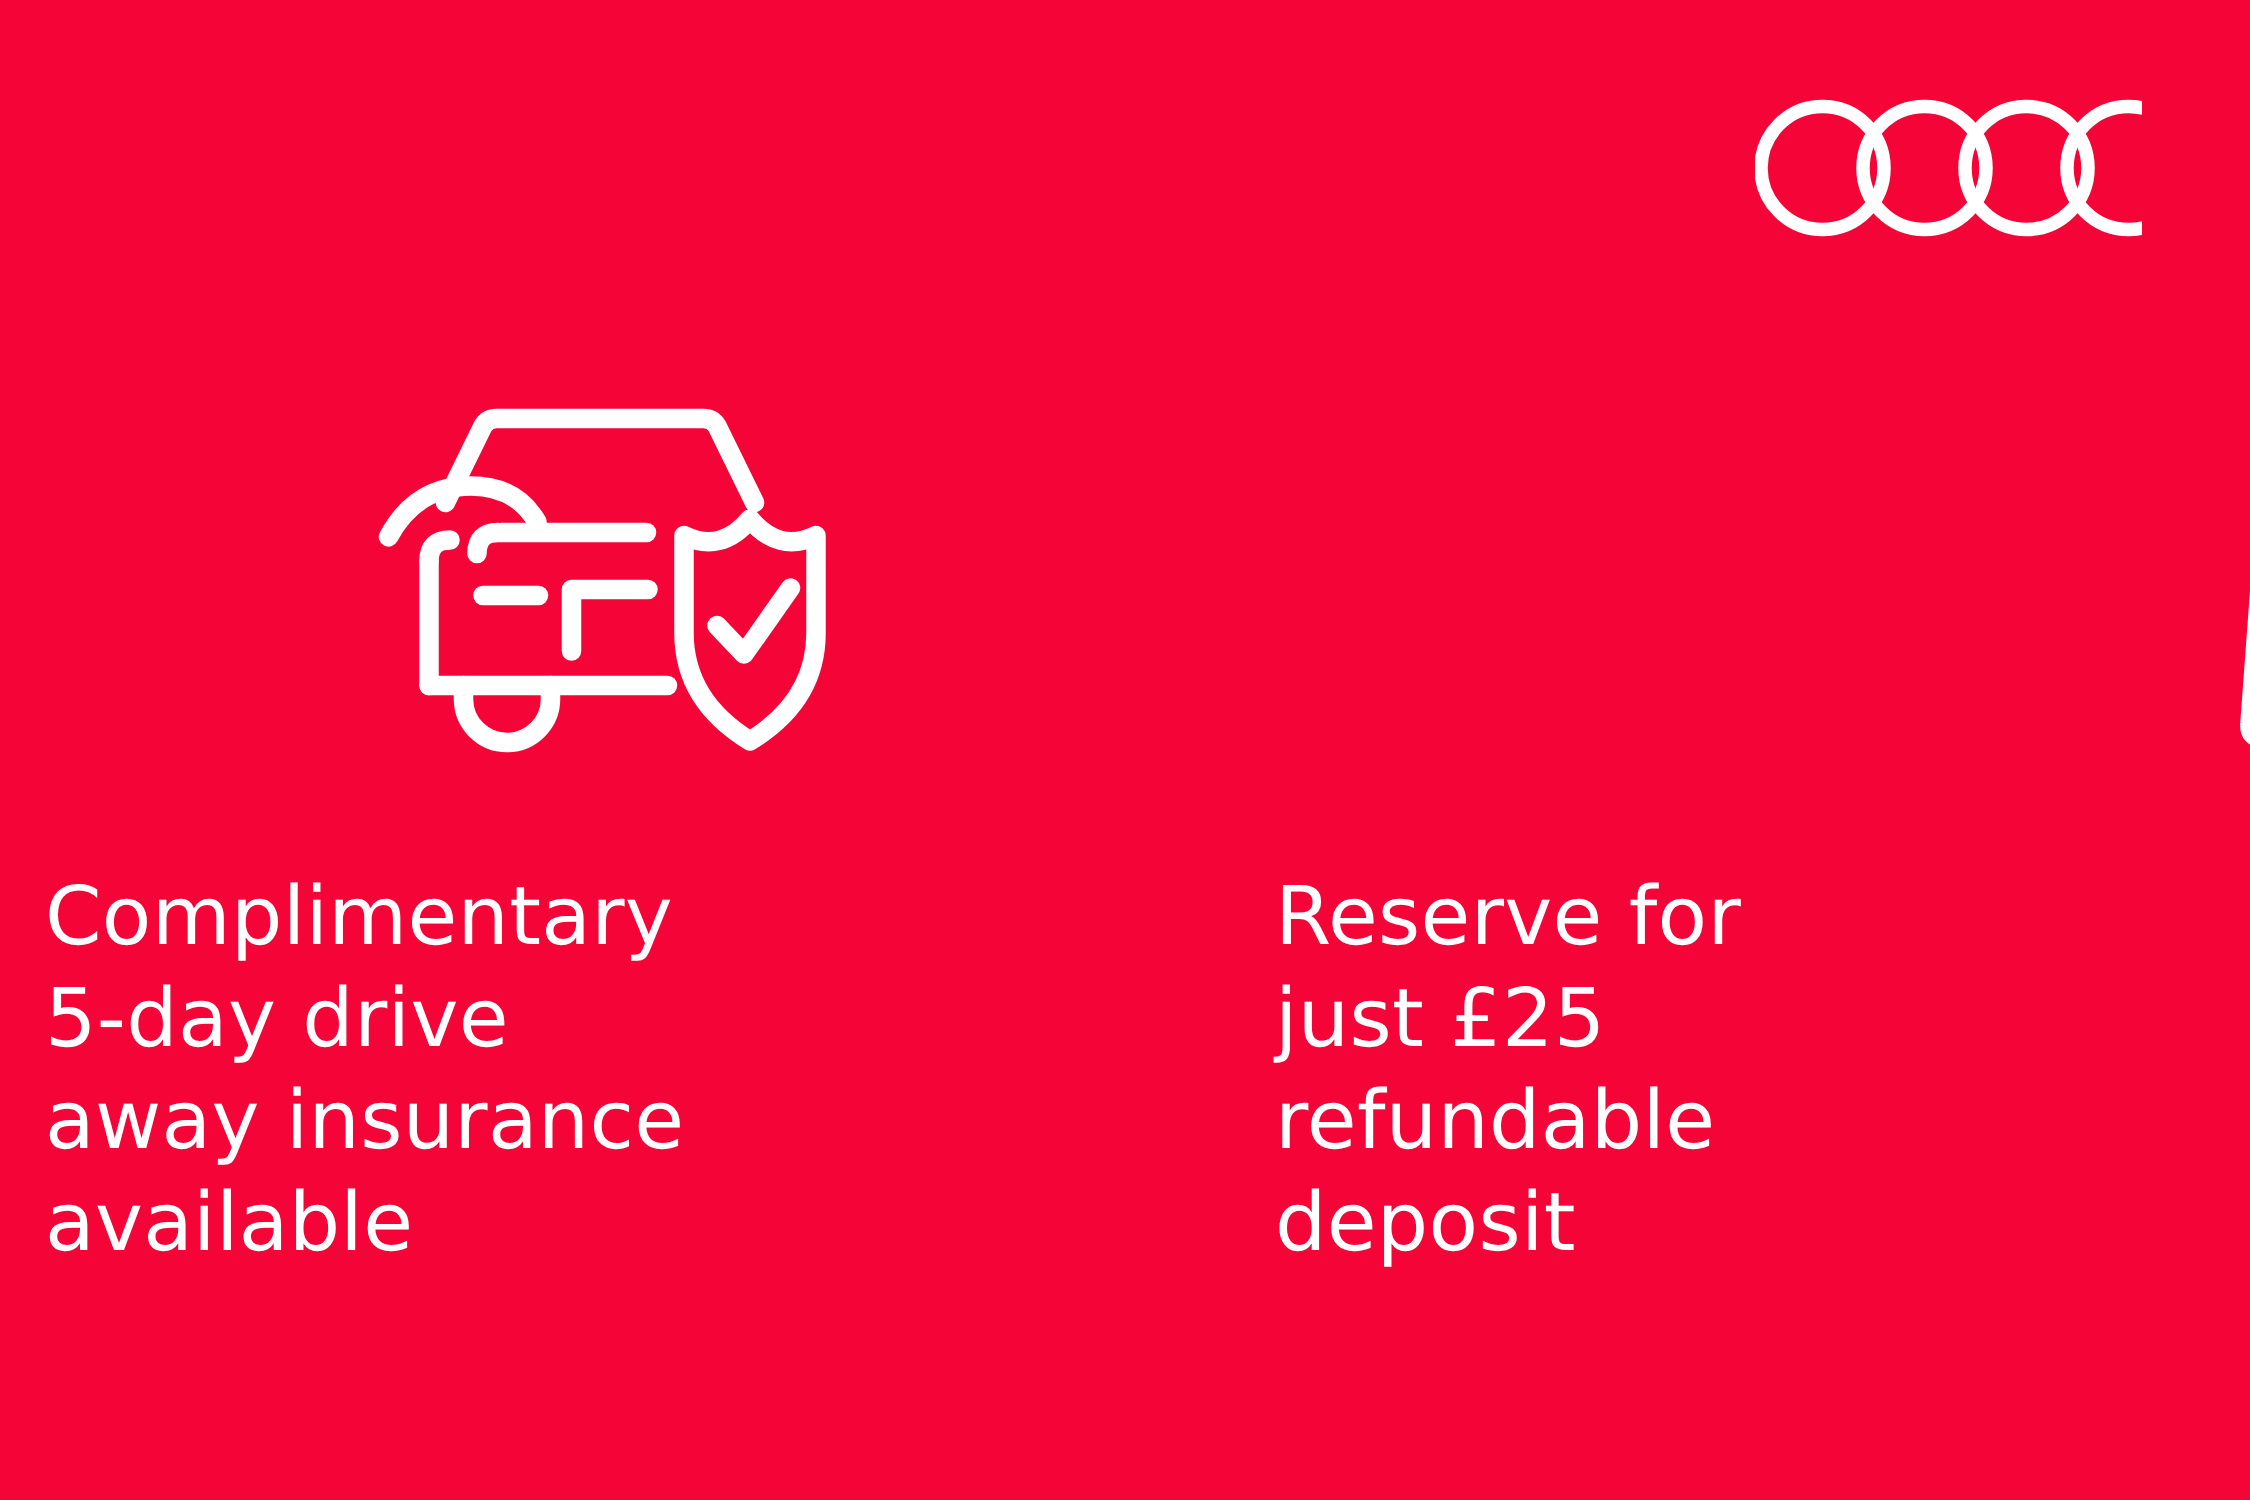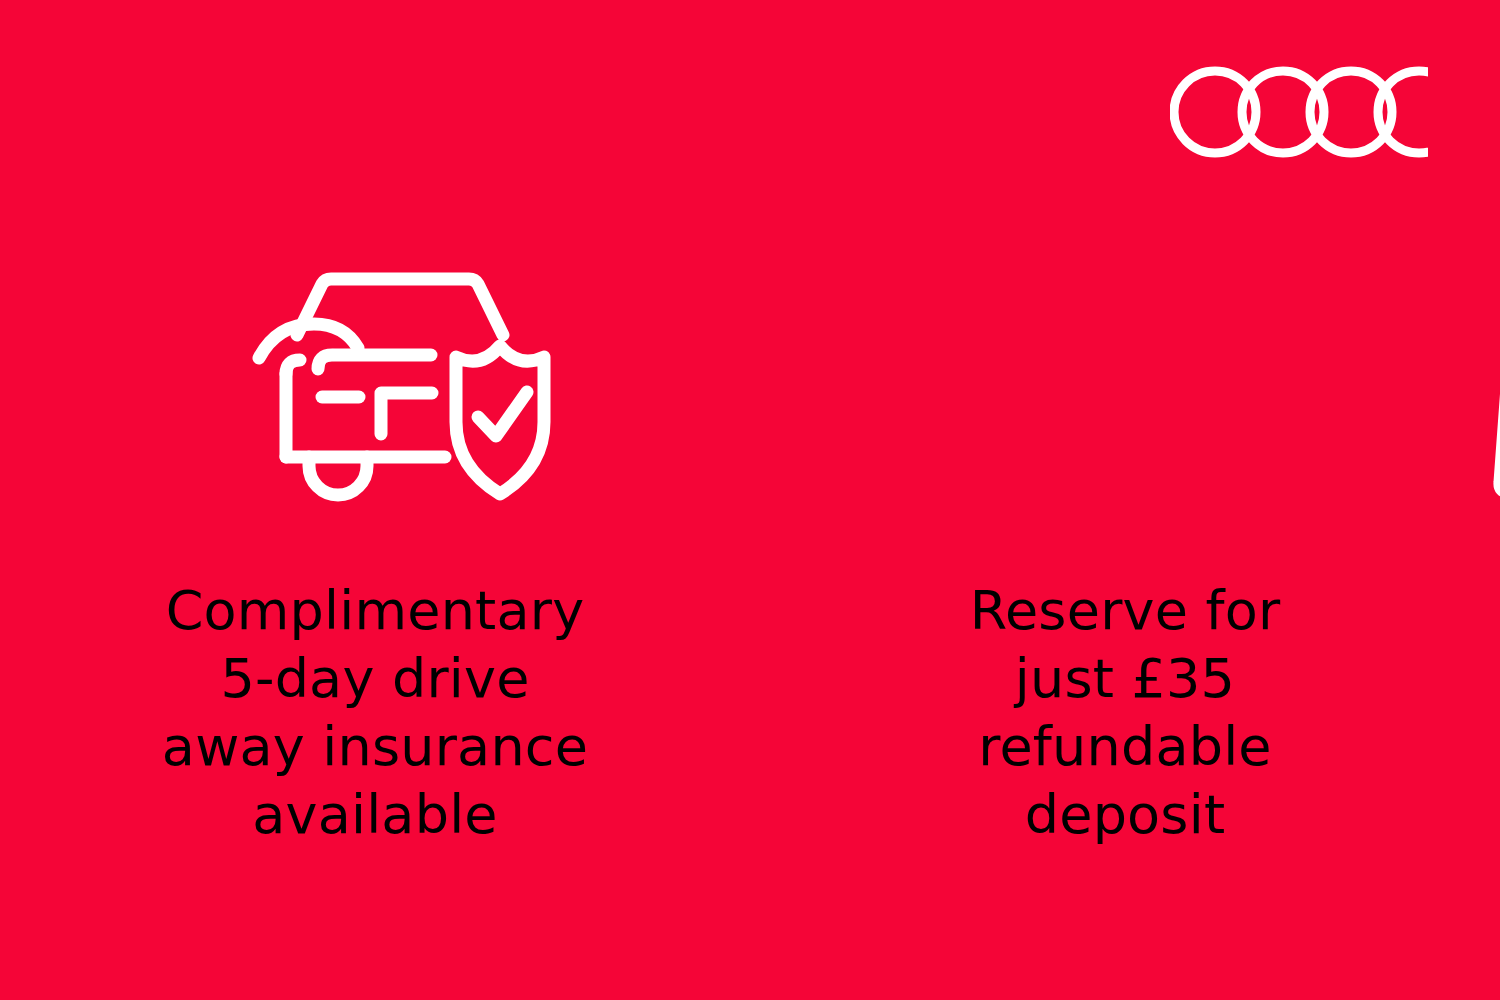--- a/index.html
+++ b/index.html
@@ -59,22 +59,21 @@
   
   .feature--deposit .feature-icon {
     left: 718px;
     width: 300px;
   }
 
   .feature-text {
     position: absolute;
     top: 577px;
     width: 100%;
-    text-align: center;
-    color: #000000;
+    color: #ffffff;
     font-size: 54px;
     line-height: 68px;
     font-weight: 400;
     letter-spacing: 0.2px;
     white-space: pre-line;
   }
   .feature--insurance .feature-text {
     left: 0;
     width: 750px;
     padding: 0 30px;
@@ -158,19 +157,19 @@
             <path d="M 47 17 L 32 220 Q 31 230 41 230 L 87 230"></path>
 
             <path d="M 47 28 Q 47 17 58 17 L 236 17 Q 246 17 248 27 L 288 219 Q 290 230 279 230 L 107 230 Q 97 230 95 220 Z"></path>
 
             <path d="M 128 122 L 164 166 Q 170 172 174 163 L 209 58"></path>
           </g>
         </svg>
       </div>
 
       <div class="feature-text">Reserve for
-just £35
+just £25
 refundable
 deposit</div>
     </div>
 
   </div>
 </div>
 
 </body></html>

